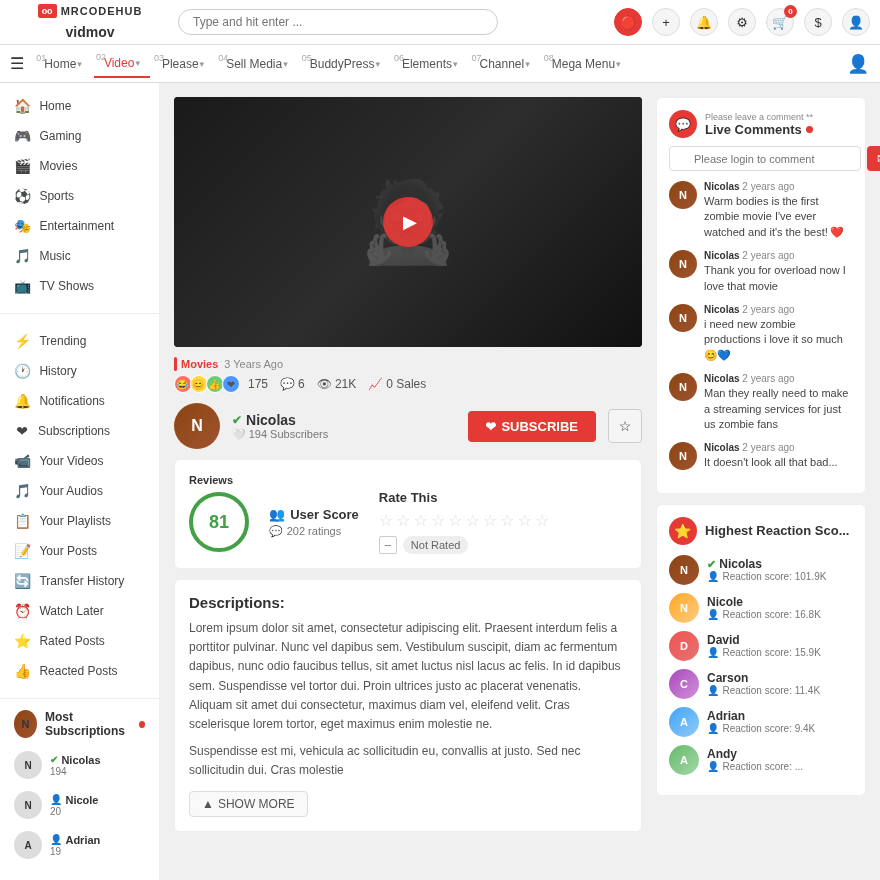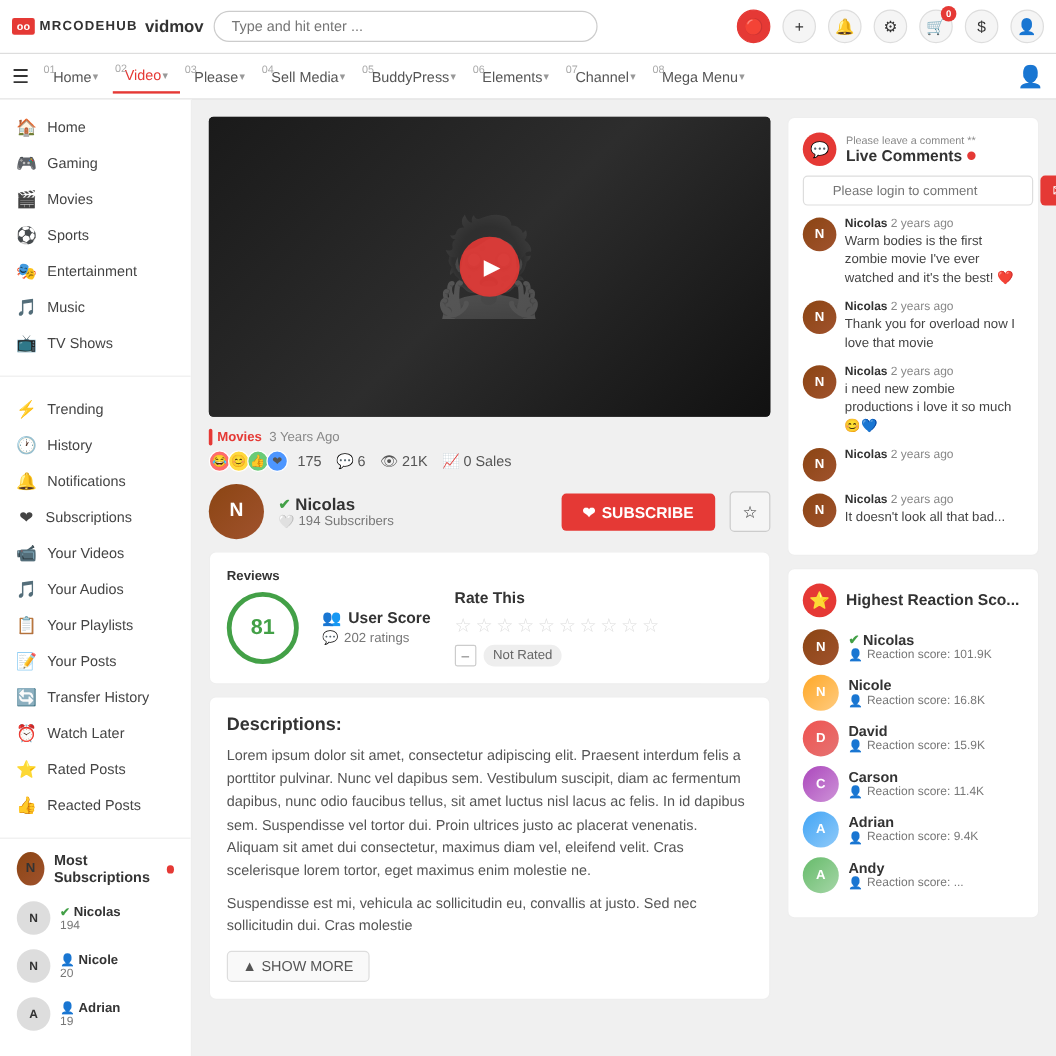--- a/index.html
+++ b/index.html
@@ -1,20 +1,20 @@
 <!DOCTYPE html>
 <html><head>
   <meta charset="utf-8">
   <style>
     * { box-sizing: border-box; margin: 0; padding: 0; }
     body { font-family: Arial, sans-serif; font-size: 13px; background: #f0f0f0; color: #333; width: 880px; height: 880px; overflow: hidden; }
 
     
     .top-bar { display: flex; align-items: center; background: #fff; border-bottom: 1px solid #ddd; padding: 0 10px; height: 45px; gap: 8px; }
-    .logo-area { display: flex; align-items: center; gap: 6px; min-width: 160px; }
+    .logo-area { display: flex; align-items: center; gap: 6px; min-width: 160px; flex-direction: column; }
     .search-bar { flex: 1; max-width: 320px; }
     .search-bar input { width: 100%; border: 1px solid #ccc; border-radius: 20px; padding: 5px 14px; font-size: 12px; outline: none; }
     .top-icons { display: flex; align-items: center; gap: 10px; margin-left: auto; }
     .top-icon-btn { width: 28px; height: 28px; border-radius: 50%; display: flex; align-items: center; justify-content: center; cursor: pointer; background: #f5f5f5; font-size: 13px; border: 1px solid #ddd; }
     .top-icon-btn.red { background: #e53935; color: #fff; border-color: #e53935; }
     .avatar-small { width: 28px; height: 28px; border-radius: 50%; background: #ccc; display: flex; align-items: center; justify-content: center; font-size: 11px; font-weight: bold; overflow: hidden; }
 
     
     .nav-bar { display: flex; align-items: center; background: #fff; border-bottom: 1px solid #ddd; padding: 0 10px; height: 38px; gap: 2px; }
     .nav-hamburger { margin-right: 8px; cursor: pointer; font-size: 16px; }
@@ -485,20 +485,21 @@
           <div class="comment-body">
             <div class="comment-meta"><strong>Nicolas</strong> <span>2 years ago</span></div>
             <div class="comment-text">i need new zombie productions i love it so much 😊💙</div>
           </div>
         </div>
 
         <div class="comment-item">
           <div class="comment-avatar av-nic">N</div>
           <div class="comment-body">
             <div class="comment-meta"><strong>Nicolas</strong> <span>2 years ago</span></div>
+            <div class="comment-text">Man they really need to make a streaming services for just us zombie fans</div>
           </div>
         </div>
 
         <div class="comment-item">
           <div class="comment-avatar av-nic">N</div>
           <div class="comment-body">
             <div class="comment-meta"><strong>Nicolas</strong> <span>2 years ago</span></div>
             <div class="comment-text">It doesn't look all that bad...</div>
           </div>
         </div>

